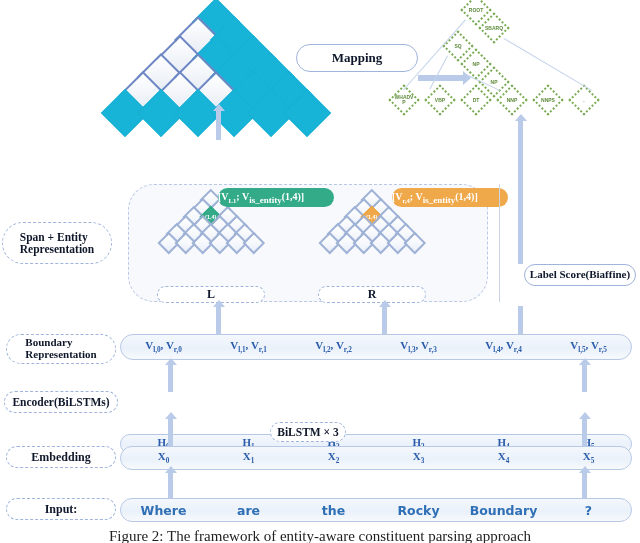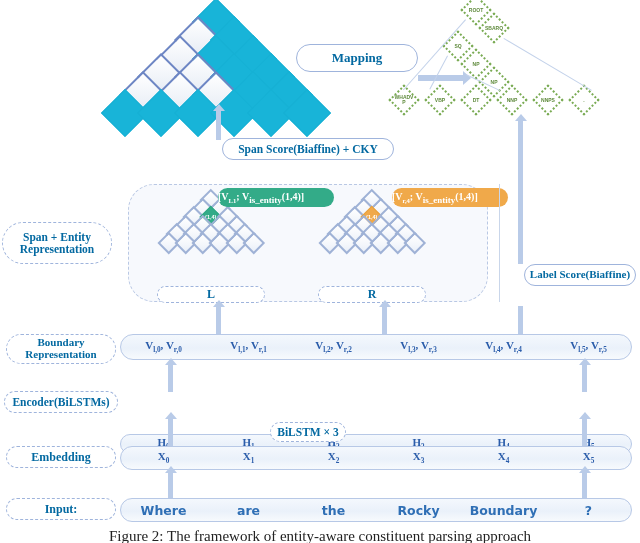--- a/index.html
+++ b/index.html
@@ -6,22 +6,22 @@
   body{
     font-family:"Liberation Serif", serif;
     width:640px;height:543px;position:relative;overflow:hidden;
   }
   #stage{position:absolute;left:0;top:0;width:640px;height:543px;}
 
   
   .pill{
     position:absolute;box-sizing:border-box;
     border:1px dashed #9fb4dc;border-radius:999px;
-    background:#ffffff;color:#0369a1;
-    font-weight:bold;text-align:center;
+    background:#ffffff;color:#0f172a;
+    font-weight:bold;text-align:left;
     display:flex;align-items:center;justify-content:center;
     line-height:1.05;
     white-space:pre-line;
   }
   .pill.solid{border-style:solid;}
 
   
   .rowbar{
     position:absolute;box-sizing:border-box;
     border:1px solid #b7c8e6;border-radius:999px;
@@ -177,21 +177,20 @@
       </div>
       <div class="gdia" style="width: 22px; height: 22px; left: 573px; top: 89px;">
         <span class="glabel">.</span>
       </div>
       <div class="tline" style="left: 466px; top: 20px; width: 93.5094px; transform: rotate(131.532deg);"></div>
       <div class="tline" style="left: 504px; top: 38px; width: 102.215px; transform: rotate(30.5792deg);"></div>
       <div class="tline" style="left: 448px; top: 56px; width: 38.4708px; transform: rotate(117.897deg);"></div>
       <div class="tline" style="left: 466px; top: 74px; width: 37.5766px; transform: rotate(25.2011deg);"></div>
     </div>
 
-  <div class="pill solid" style="left:222px;top:138px;width:172px;height:22px;font-size:11.5px;">Span Score(Biaffine) + CKY</div>
 
   <div class="varrow" style="left:216px;top:110px;height:30px;"></div>
 
   <div class="panel" style="left:128px;top:184px;width:360px;height:118px;"></div>
 
   <div class="pill" style="left:2px;top:222px;width:110px;height:42px;font-size:11.5px;">Span + Entity
 Representation</div>
 
   <div id="chart-L">
       <div class="dia soft-empty" style="width: 15.5px; height: 15.5px; left: 203.25px; top: 192.25px;"></div>

